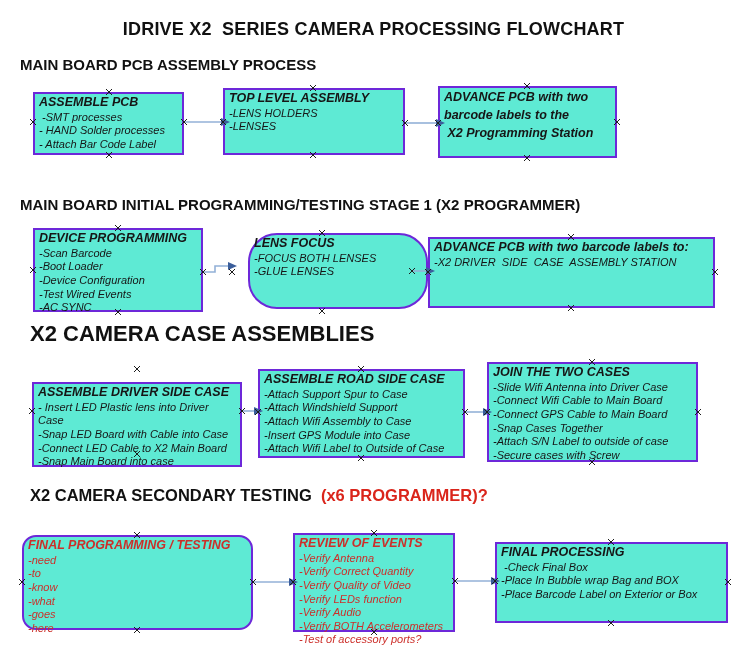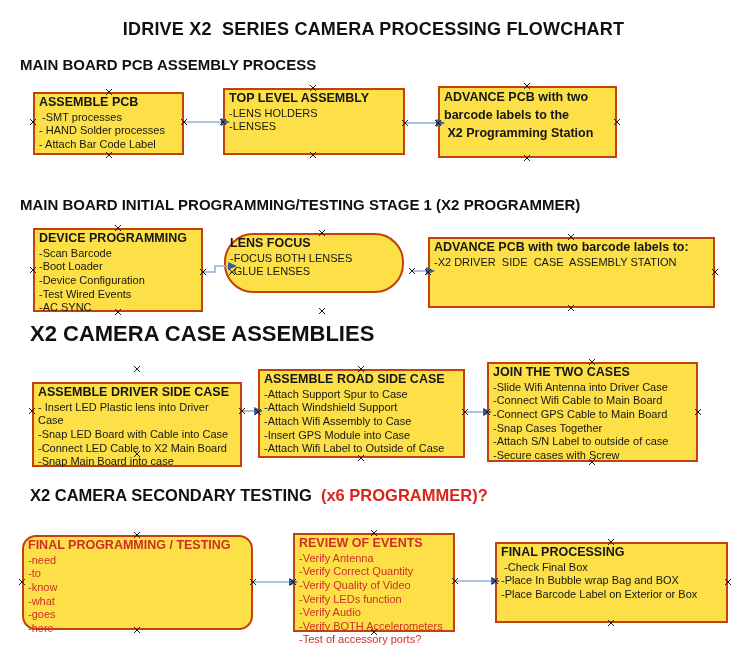--- a/index.html
+++ b/index.html
@@ -13,22 +13,22 @@
   }
   .sec-head{
     position:absolute;font-weight:bold;color:#111;white-space:pre;
   }
   .sec-head .red{color:#da251b;}
   #sh1{left:20px;top:56px;font-size:15px;}
   #sh2{left:20px;top:196px;font-size:15px;}
   #sh3{left:30px;top:321px;font-size:22px;}
   #sh4{left:30px;top:486px;font-size:16.5px;}
   .fbox{
-    position:absolute;background:#fde047;border:2px solid #c2410c;
-    box-sizing:border-box;padding:1px 4px 0 4px;overflow:visible;
+    position:absolute;background:#5eead4;border:2px solid #6d28d9;
+    box-sizing:border-box;padding:1px 4px 0 4px;overflow:visible;font-style:italic;
   }
   .box-title{
     font-size:12.5px;font-weight:bold;line-height:1.25;white-space:pre-wrap;
   }
   .box-line{
     font-size:11px;line-height:1.24;white-space:pre-wrap;
   }
   .bold-lines .box-line{font-size:12.5px;font-weight:bold;line-height:1.42;}
   .red-text .box-title,.red-text .box-line{color:#cc2f2a;}
   #overlay{position:absolute;left:0;top:0;pointer-events:none;}
@@ -62,21 +62,21 @@
         <div class="box-line"> X2 Programming Station</div>
       </div>
       <div class="fbox" style="left: 33px; top: 228px; width: 170px; height: 84px;">
         <div class="box-title">DEVICE PROGRAMMING</div>
         <div class="box-line">-Scan Barcode</div>
         <div class="box-line">-Boot Loader</div>
         <div class="box-line">-Device Configuration</div>
         <div class="box-line">-Test Wired Events</div>
         <div class="box-line">-AC SYNC</div>
       </div>
-      <div class="fbox" style="left: 224px; top: 233px; width: 180px; height: 60px; border-radius: 29px;">
+      <div class="fbox" style="left: 248px; top: 233px; width: 180px; height: 76px; border-radius: 29px;">
         <div class="box-title">LENS FOCUS</div>
         <div class="box-line">-FOCUS BOTH LENSES</div>
         <div class="box-line">-GLUE LENSES</div>
       </div>
       <div class="fbox" style="left: 428px; top: 237px; width: 287px; height: 71px;">
         <div class="box-title">ADVANCE PCB with two barcode labels to:</div>
         <div class="box-line">-X2 DRIVER  SIDE  CASE  ASSEMBLY STATION</div>
       </div>
       <div class="fbox" style="left: 32px; top: 382px; width: 210px; height: 85px;">
         <div class="box-title">ASSEMBLE DRIVER SIDE CASE</div>

